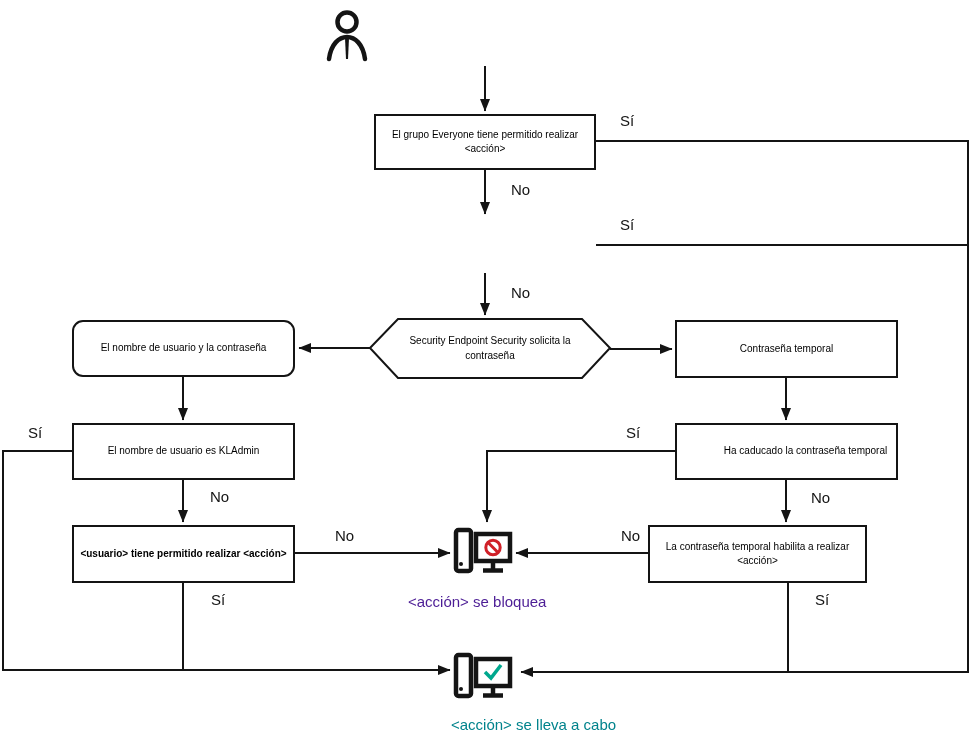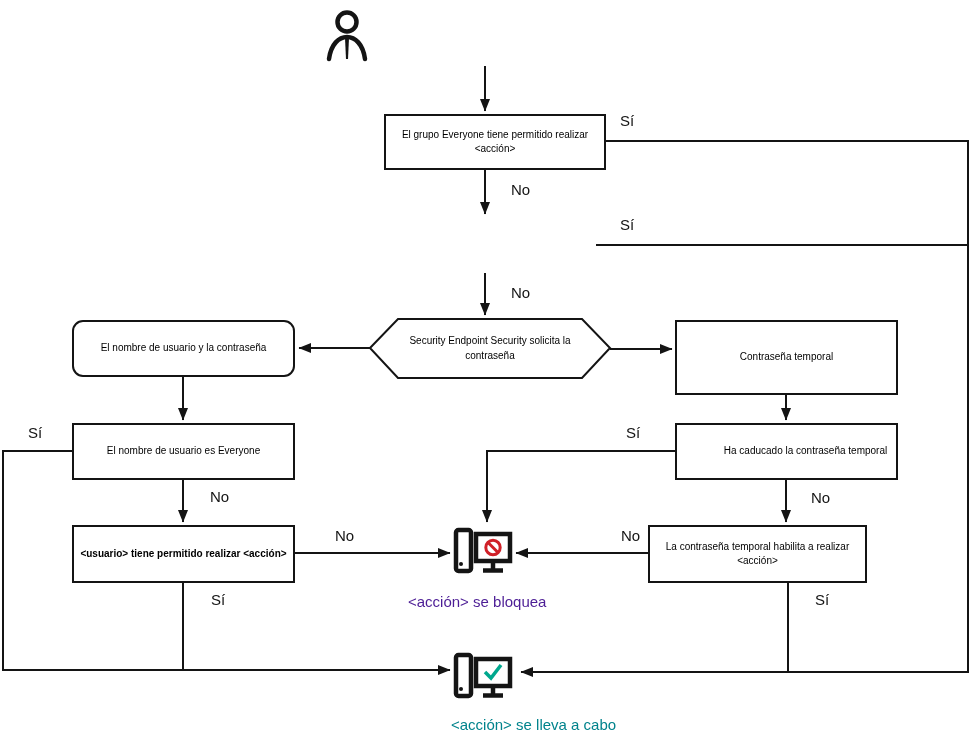--- a/index.html
+++ b/index.html
@@ -104,30 +104,30 @@
 
   <div class="icon-wrap" style="left:325px; top:8px; width:44px; height:56px;">
     <svg width="44" height="56" viewBox="0 0 44 56">
       <circle cx="22" cy="14" r="9.5" fill="none" stroke="#141414" stroke-width="4.5"></circle>
       <path d="M4 51 C6 36, 14 29, 22 29 C30 29, 38 36, 40 51" fill="none" stroke="#141414" stroke-width="4.5" stroke-linecap="round"></path>
       <polygon points="20,30 24,30 23,51 21,51" fill="#141414"></polygon>
     </svg>
   </div>
 
 
-  <div class="box" style="left:384px; top:114px; width:222px; height:56px;">El grupo Everyone tiene permitido realizar &lt;acción&gt;</div>
+  <div class="box" style="left:374px; top:114px; width:222px; height:56px;">El grupo Everyone tiene permitido realizar &lt;acción&gt;</div>
 
 
   <div class="hex-text" style="left:390px; top:319px; width:200px; height:59px;">Security Endpoint Security solicita la contraseña</div>
 
   <div class="box" style="left:72px; top:320px; width:223px; height:57px;border-radius:11px;">El nombre de usuario y la contraseña</div>
 
-  <div class="box" style="left:675px; top:320px; width:223px; height:75px;">Contraseña temporal</div>
+  <div class="box" style="left:675px; top:320px; width:223px; height:58px;">Contraseña temporal</div>
 
-  <div class="box" style="left:72px; top:423px; width:223px; height:57px;">El nombre de usuario es Everyone</div>
+  <div class="box" style="left:72px; top:423px; width:223px; height:57px;">El nombre de usuario es KLAdmin</div>
 
   <div class="box nowrap" style="left:72px; top:525px; width:223px; height:58px;font-weight:bold;">&lt;usuario&gt; tiene permitido realizar &lt;acción&gt;</div>
 
   <div class="box" style="left:675px; top:423px; width:223px; height:57px;padding-left:44px;">Ha caducado la contraseña temporal</div>
 
   <div class="box" style="left:648px; top:525px; width:219px; height:58px;">La contraseña temporal habilita a realizar &lt;acción&gt;</div>
 
   <div class="icon-wrap" style="left:453px; top:526px; width:60px; height:54px;">
     <svg width="60" height="54" viewBox="0 0 60 54">
       <rect x="3" y="4" width="15" height="41" rx="2.5" fill="#ffffff" stroke="#141414" stroke-width="4.5"></rect>

